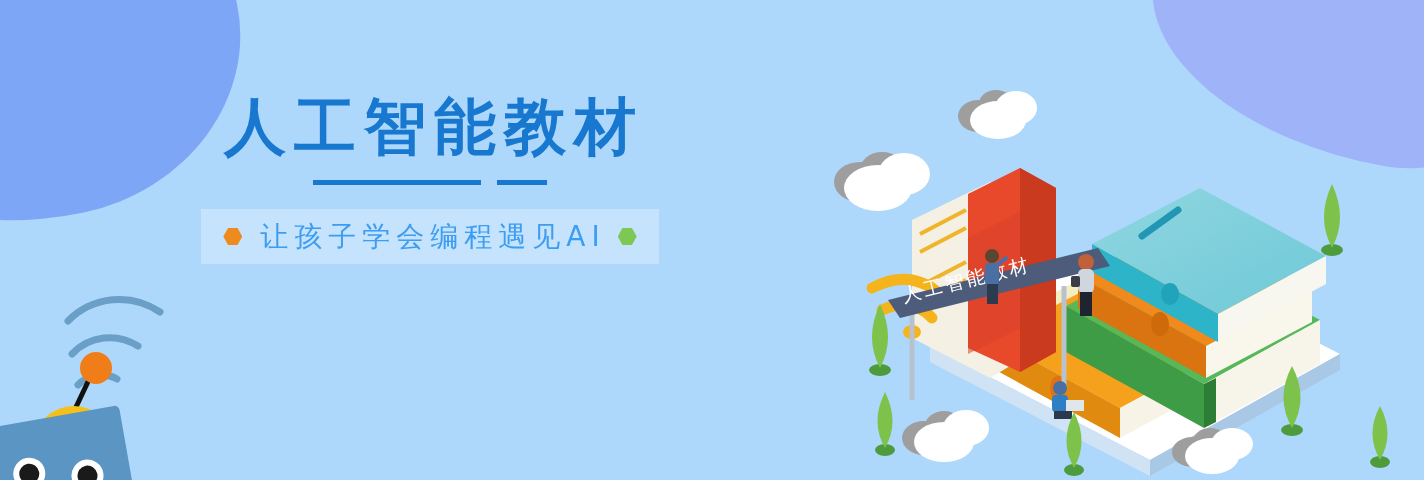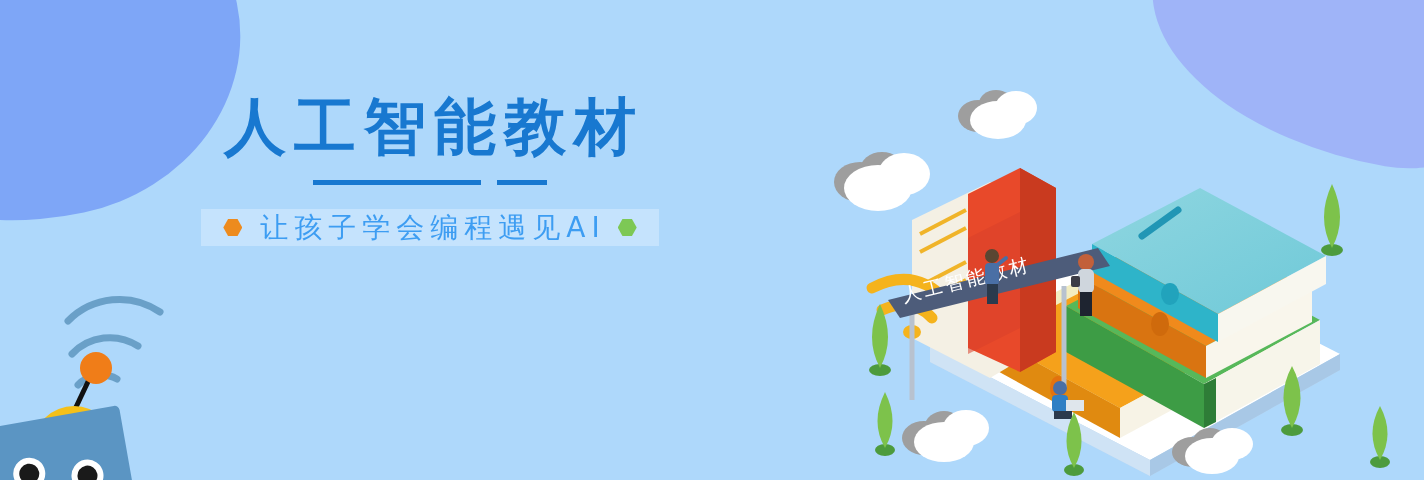--- a/index.html
+++ b/index.html
@@ -55,21 +55,21 @@
   #divider-long { width:168px; height:5px; background:#1878d0; }
   #divider-short { width:50px; height:5px; background:#1878d0; }
   #subtitle-band {
     margin-top:24px;
     display:inline-flex;
     align-items:center;
     justify-content:center;
     gap:12px;
     background:#c5e3fd;
     padding:10px 22px;
-    height:37px;
+    height:55px;
   }
   .hexagon {
     width:19px; height:17px;
     clip-path:polygon(25% 0%,75% 0%,100% 50%,75% 100%,25% 100%,0% 50%);
     flex:0 0 auto;
   }
   #hex-left  { background:#ed8b1e; }
   #hex-right { background:#7dc855; }
   #subtitle-text {
     font-size:28px;

